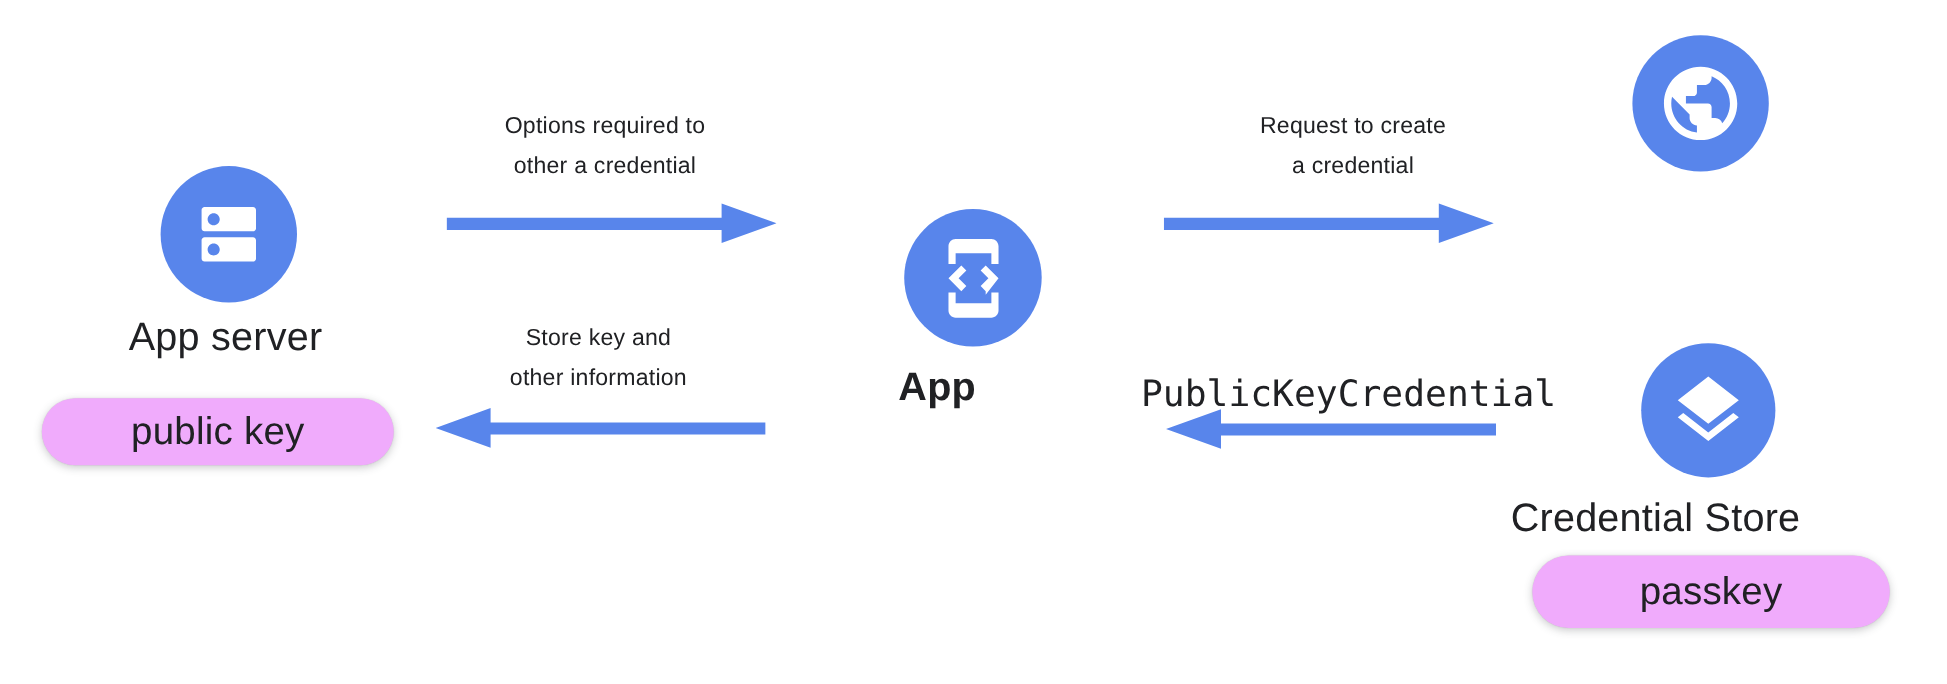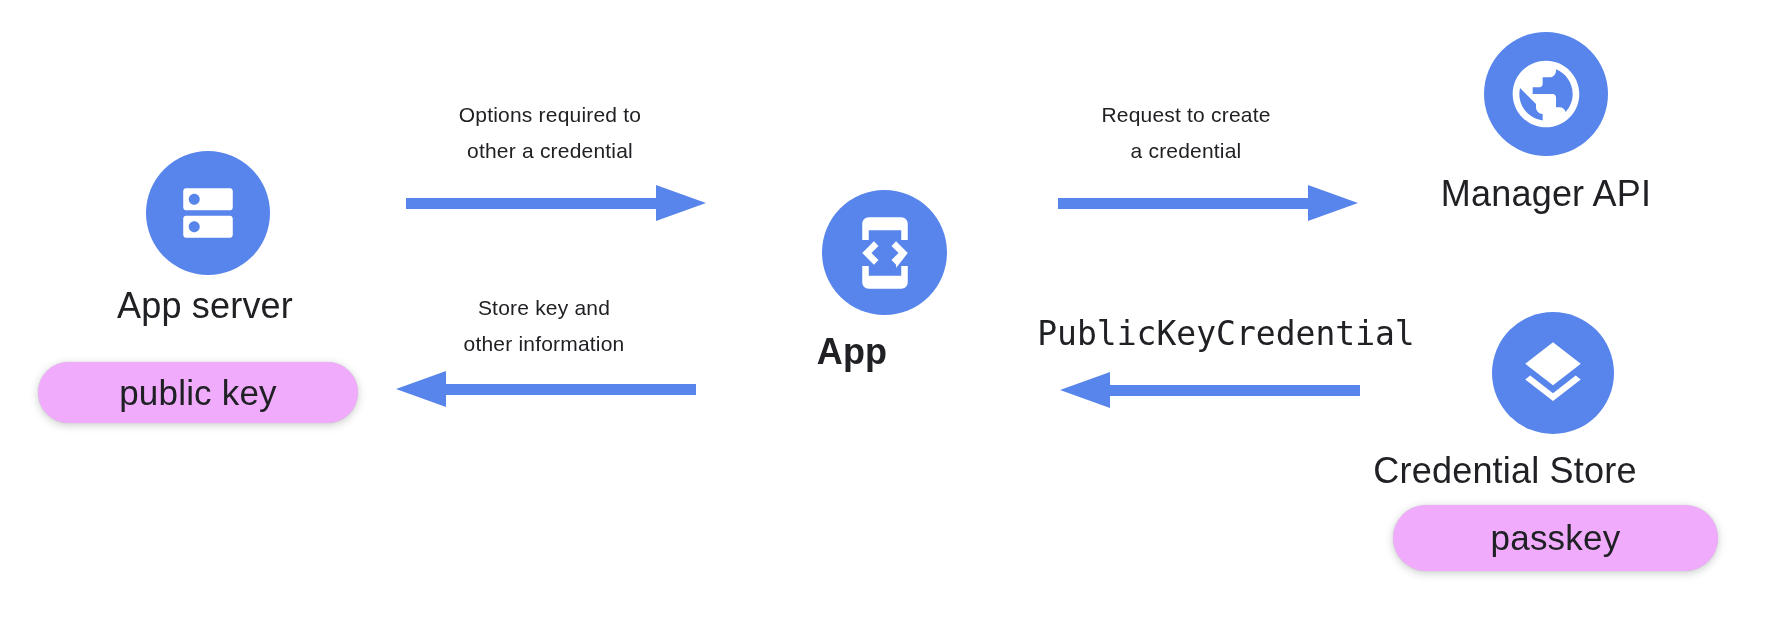--- a/index.html
+++ b/index.html
@@ -71,46 +71,45 @@
 
 <div class="circle" style="left:822px;top:190px;width:125px;height:125px;">
   <span>
     <svg width="78" height="78" viewBox="0 0 24 24">
       <path d="M7 5h10v3h2V3c0-1.1-.9-2-2-2H7c-1.1 0-2 .9-2 2v5h2V5zm8.41 11.59L19 12l-3.59-3.59L14 9.83 16.17 12 14 14.17l1.41 1.42zM10 14.17L7.83 12 10 9.83 8.59 8.41 5 12l3.59 3.59L10 14.17zM17 19H7v-3H5v5c0 1.1.9 2 2 2h10c1.1 0 2-.9 2-2v-5h-2v3z"></path>
     </svg>
   </span>
 </div>
 <div class="node-title" style="left:752px;top:333px;width:200px;font-weight:bold;">App</div>
 
-<div class="arrow-label" style="left:996px;top:97px;width:380px;">
+<div class="arrow-label" style="left:1040px;top:97px;width:380px;">
   <div>Request to create</div>
   <div>a credential</div>
 </div>
 <div class="arrow" style="left:1058px;top:180px;">
   <svg width="300" height="46" viewBox="0 0 300 46">
     <polygon points="0,18 250,18 250,5 300,23 250,41 250,29 0,29"></polygon>
   </svg>
 </div>
 
-<div class="arrow-label mono" style="left:1026px;top:316px;width:400px;">PublicKeyCredential</div>
+<div class="arrow-label mono" style="left:1026px;top:340px;width:400px;">PublicKeyCredential</div>
 <div class="arrow" style="left:1060px;top:367px;">
   <svg width="300" height="46" viewBox="0 0 300 46">
     <polygon points="300,18 50,18 50,5 0,23 50,41 50,29 300,29"></polygon>
   </svg>
 </div>
 
 <div class="circle" style="left:1484px;top:32px;width:124px;height:124px;">
   <span>
     <svg width="80" height="80" viewBox="0 0 24 24">
       <path d="M12 2C6.48 2 2 6.48 2 12s4.48 10 10 10 10-4.48 10-10S17.52 2 12 2zm-1 17.93c-3.95-.49-7-3.85-7-7.93 0-.62.08-1.21.21-1.79L9 15v1c0 1.1.9 2 2 2v1.93zm6.9-2.54c-.26-.81-1-1.39-1.9-1.39h-1v-3c0-.55-.45-1-1-1H8v-2h2c.55 0 1-.45 1-1V7h2c1.1 0 2-.9 2-2v-.41c2.93 1.19 5 4.06 5 7.41 0 2.08-.8 3.97-2.1 5.39z"></path>
     </svg>
   </span>
 </div>
 <div class="node-title" style="left:1396px;top:175px;width:300px;">
-  <div>Manager API</div>
 </div>
 
 <div class="circle" style="left:1492px;top:312px;width:122px;height:122px;">
   <span>
     <svg width="74" height="74" viewBox="0 0 24 24">
       <path d="M11.99 18.54l-7.37-5.73L3 14.07l9 7 9-7-1.63-1.27-7.38 5.74zM12 16l7.36-5.73L21 9l-9-7-9 7 1.63 1.27L12 16z"></path>
     </svg>
   </span>
 </div>
 <div class="node-title" style="left:1355px;top:452px;width:300px;">Credential Store</div>

